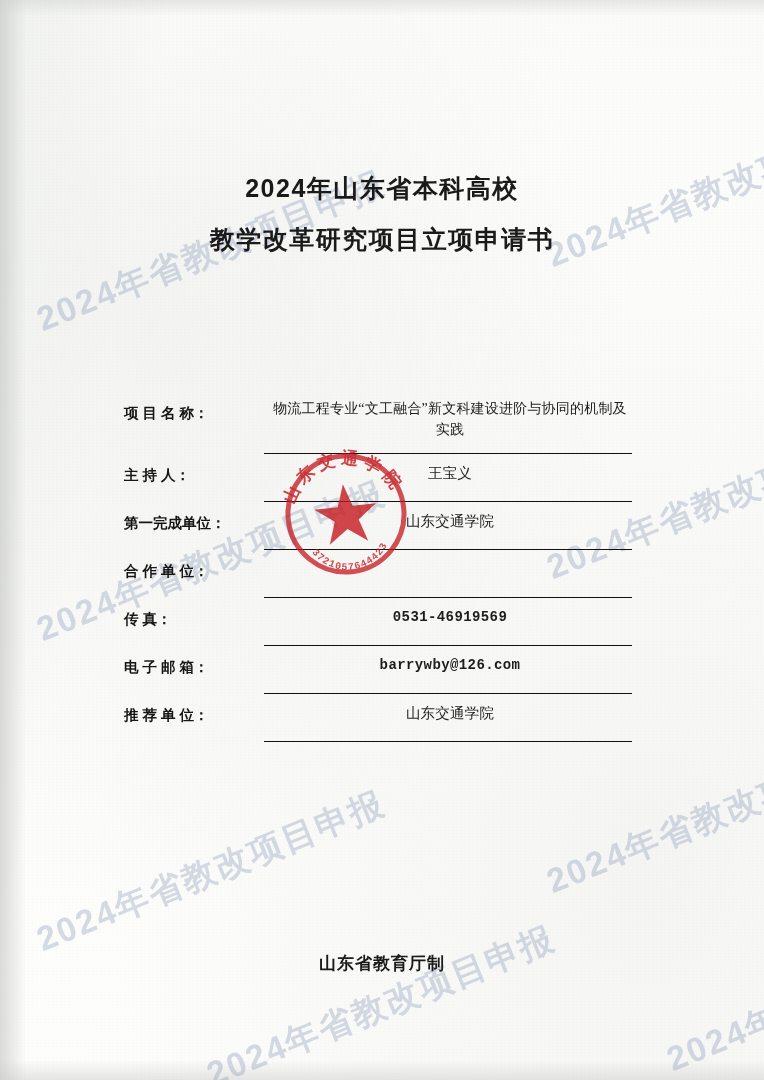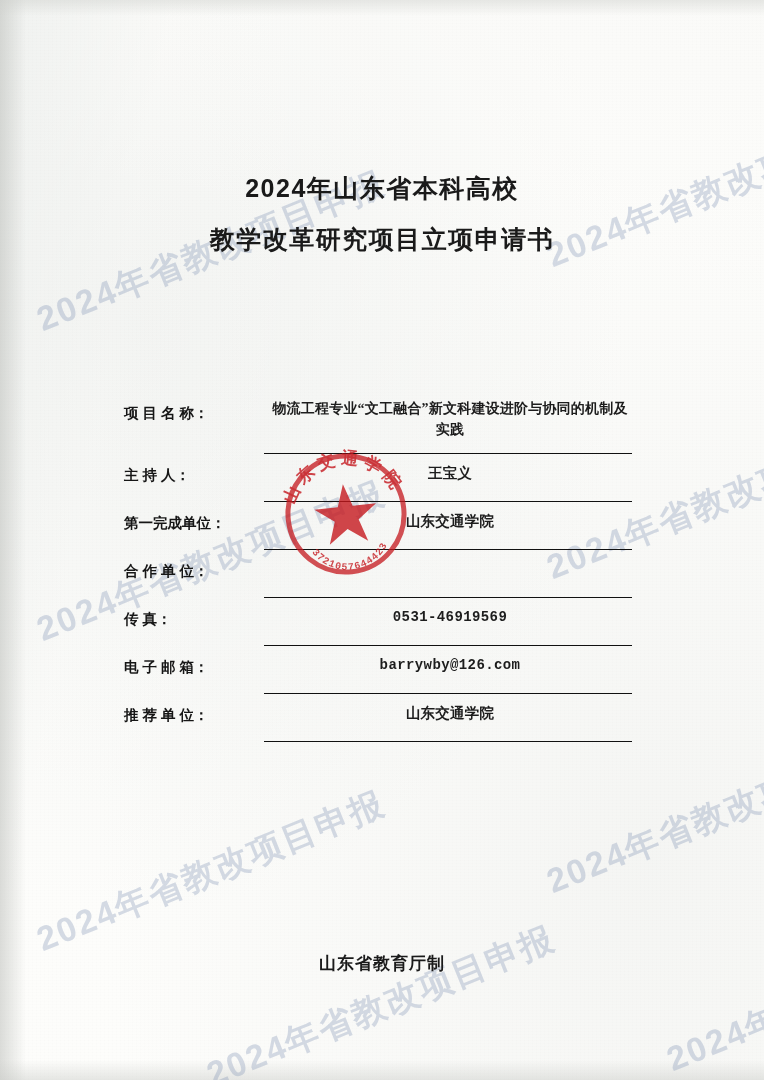--- a/index.html
+++ b/index.html
@@ -117,21 +117,21 @@
     color: #161616;
     display: flex;
     justify-content: space-between;
   }
   .form-row .value {
     position: absolute;
     left: 144px;
     top: 3px;
     right: 0;
     font-family: "Liberation Serif", serif;
-    font-weight: 700;
+    font-weight: 400;
     font-size: 14.5px;
     color: #1d1d1d;
     line-height: 1.45;
     letter-spacing: 0.2px;
   }
   .form-row .value.mono {
     font-family: "Liberation Mono", monospace;
     font-weight: 700;
     font-size: 14px;
     letter-spacing: 0.4px;

